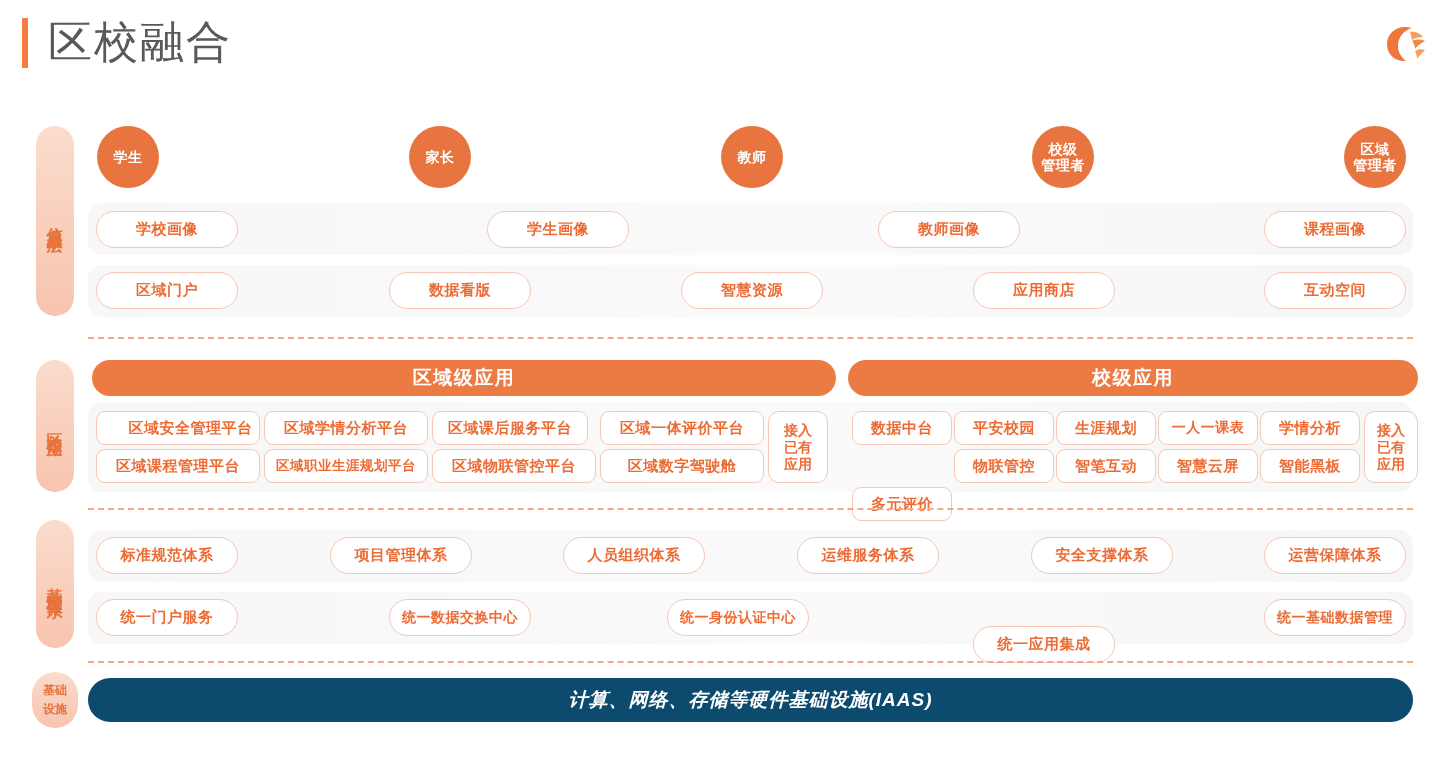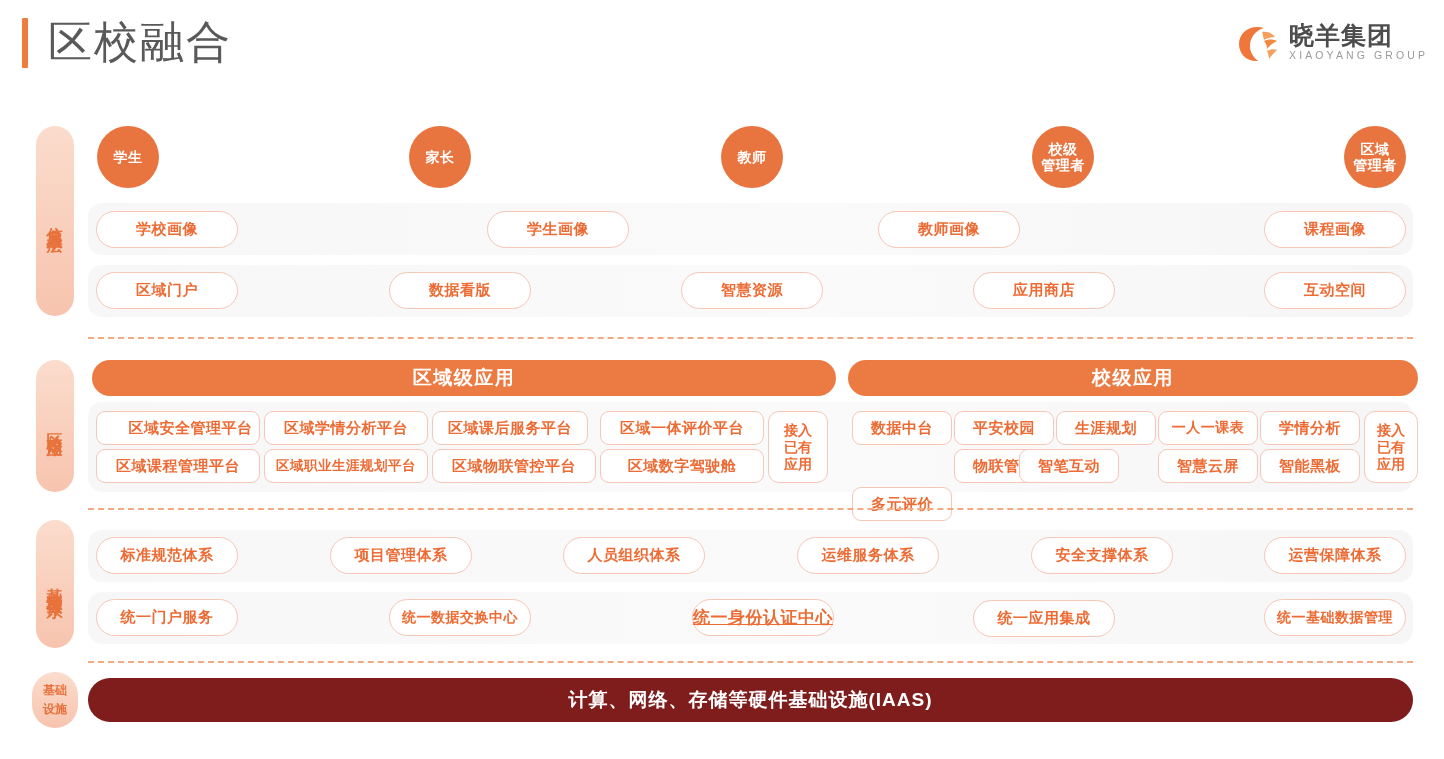--- a/index.html
+++ b/index.html
@@ -93,44 +93,41 @@
   .tall-box{
     position:absolute;
     background:#ffffff;border:1.6px solid #F6C6B6;border-radius:11px;
     color:#ED6C35;font-size:14px;font-weight:bold;
     display:flex;align-items:center;justify-content:center;
     text-align:center;line-height:17px;box-sizing:border-box;
   }
 
   .infra-bar{
     position:absolute;left:88px;top:678px;width:1325px;height:44px;
-    background:#7f1d1d;border-radius:22px;
+    background:#0c4a6e;border-radius:22px;
     color:#ffffff;font-size:19px;font-weight:bold;
     display:flex;align-items:center;justify-content:center;
     letter-spacing:1px;
+    font-style:italic;
   }
 </style>
 </head>
 <body>
 
 <div id="header">
   <div id="title-accent"></div>
   <div id="page-title">区校融合</div>
   <div id="logo">
     <svg id="logo-mark" viewBox="0 0 46 46">
       <path d="M30 9 C17 5 5 13 5 25 C5 36 14 43 24 42 C19 38 16 33 16 27 C16 18 22 11 30 9 Z" fill="#F0773C"></path>
       <path d="M28 13 C33 12 38 14 41 18 C37 18 33 19 30 21 C29 18 29 15 28 13 Z" fill="#F5A05F"></path>
       <path d="M30 22 C34 20 39 20 43 22 C39 24 35 27 33 30 C33 27 32 24 30 22 Z" fill="#F0883F"></path>
       <path d="M33 32 C36 30 40 30 43 31 C40 34 37 37 35 40 C35 37 34 34 33 32 Z" fill="#F5A05F"></path>
       <circle cx="23" cy="19" r="3" fill="#ffffff"></circle>
     </svg>
-    <div id="logo-text">
-      <div id="logo-cn">晓羊集团</div>
-      <div id="logo-en">XIAOYANG GROUP</div>
-    </div>
   </div>
 </div>
 
 <div class="layer-label" style="top:126px;height:190px;">
   <span>信息展示层</span>
 </div>
 
 <div class="circle" style="left:97px;top:126px;width:62px;height:62px;">
   <span>学生</span>
 </div>
@@ -248,21 +245,21 @@
 <div class="pill" style="left:1260px;top:411px;width:100px;height:34px;border-radius:9px;">
     <span>学情分析</span>
   </div>
 
 <div class="pill" style="left:852px;top:449px;width:100px;height:34px;border-radius:9px;margin-top:38px;">
     <span>多元评价</span>
   </div>
 <div class="pill" style="left:954px;top:449px;width:100px;height:34px;border-radius:9px;">
     <span>物联管控</span>
   </div>
-<div class="pill" style="left:1019px;top:449px;width:100px;height:34px;border-radius:9px;">
+<div class="pill" style="left:1056px;top:449px;width:100px;height:34px;border-radius:9px;">
     <span>智笔互动</span>
   </div>
 <div class="pill" style="left:1158px;top:449px;width:100px;height:34px;border-radius:9px;">
     <span>智慧云屏</span>
   </div>
 <div class="pill" style="left:1260px;top:449px;width:100px;height:34px;border-radius:9px;">
     <span>智能黑板</span>
   </div>
 
 <div class="tall-box" style="left:1364px;top:411px;width:54px;height:72px;">
@@ -299,24 +296,24 @@
     <span>运营保障体系</span>
   </div>
 
 <div class="band" style="top:592px;height:52px;"></div>
 <div class="pill" style="left:96px;top:599px;width:142px;height:37px;">
     <span>统一门户服务</span>
   </div>
 <div class="pill" style="left:389px;top:599px;width:142px;height:37px;font-size:14px;">
     <span>统一数据交换中心</span>
   </div>
-<div class="pill" style="left:692px;top:599px;width:142px;height:37px;font-size:17px;text-decoration:underline;">
+<div class="pill" style="left:667px;top:599px;width:142px;height:37px;font-size:14px;">
     <span>统一身份认证中心</span>
   </div>
-<div class="pill" style="left:973px;top:600px;width:142px;height:37px;">
+<div class="pill" style="left:973px;top:626px;width:142px;height:37px;">
     <span>统一应用集成</span>
   </div>
 <div class="pill" style="left:1264px;top:599px;width:142px;height:37px;font-size:14px;">
     <span>统一基础数据管理</span>
   </div>
 
 <div class="divider" style="top:661px;"></div>
 
 <div class="layer-label horiz" style="top:672px;height:56px;width:46px;left:32px;border-radius:23px;flex-direction:column;font-size:12px;">
   <span>基础</span>

